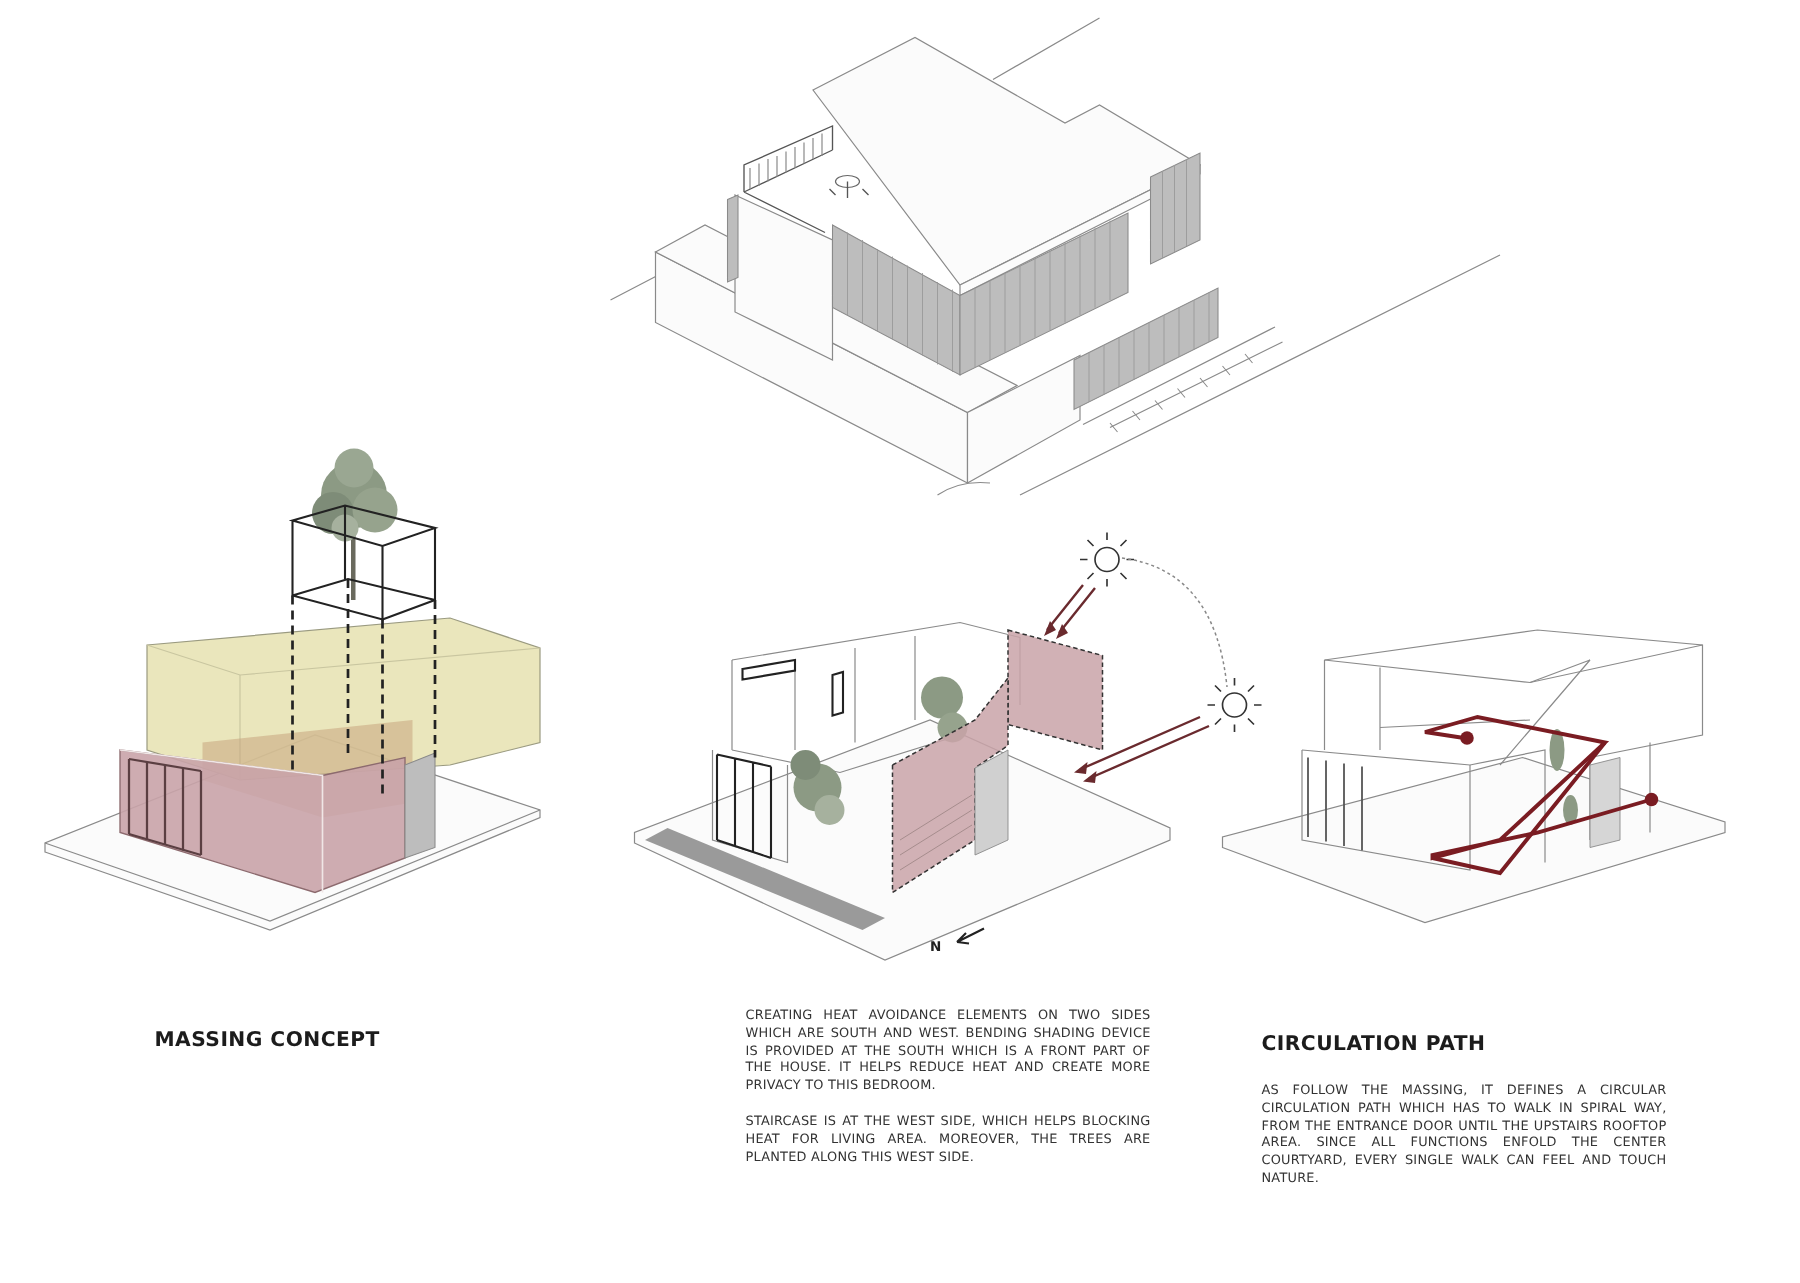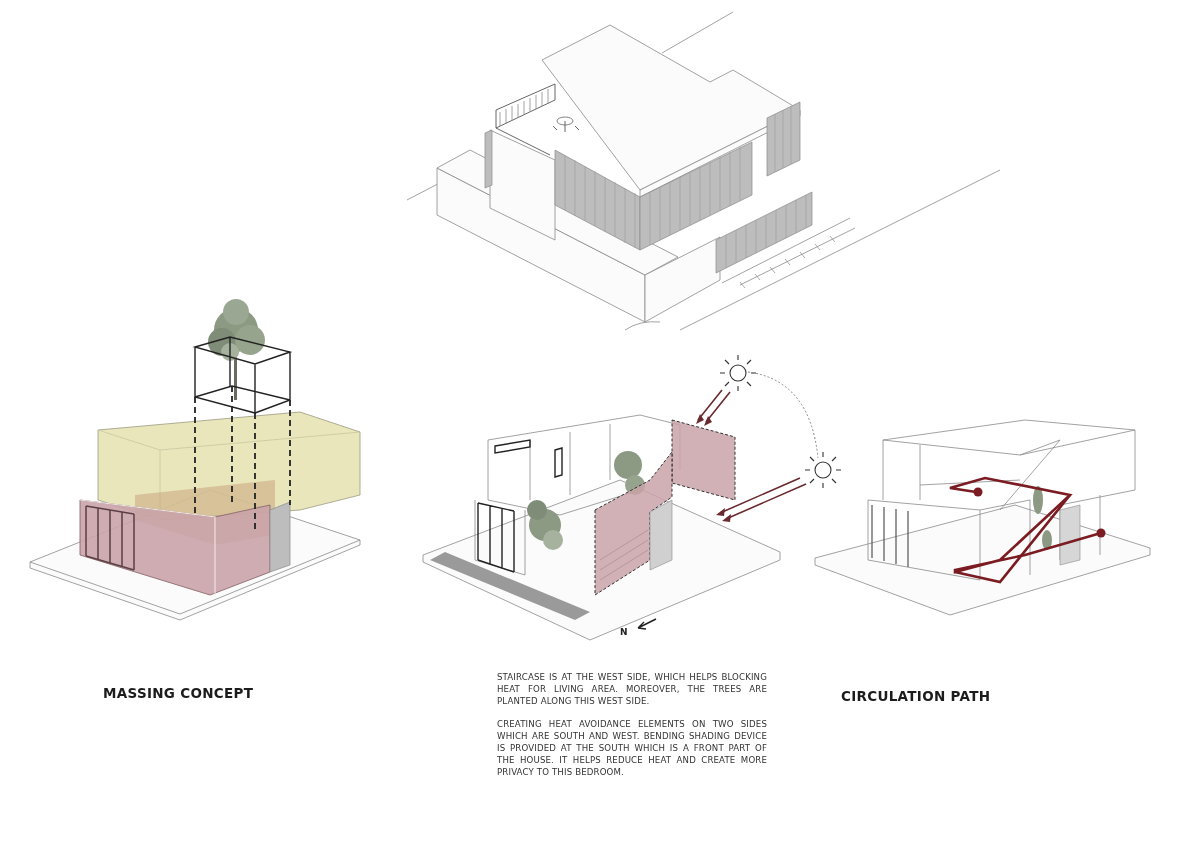--- a/index.html
+++ b/index.html
@@ -203,19 +203,20 @@
     <circle cx="978" cy="492" r="4.5" fill="#7a1c22"></circle>
     <circle cx="1101" cy="533" r="4.5" fill="#7a1c22"></circle>
   </svg>
 </div>
 
 <div class="caption" style="left:103px;top:685px;">
   <h2>MASSING CONCEPT</h2>
 </div>
 
 <div class="caption" style="left:497px;top:672px;">
+  <p>Creating heat avoidance elements on two sides which are south and west. Bending shading device is provided at the south which is a front part of the house. It helps reduce heat and create more privacy to this bedroom.</p>
   <p>Staircase is at the west side, which helps blocking heat for living area. Moreover, the trees are planted along this west side.</p>
-  <p>Creating heat avoidance elements on two sides which are south and west. Bending shading device is provided at the south which is a front part of the house. It helps reduce heat and create more privacy to this bedroom.</p>
 </div>
 
 <div class="caption" style="left:841px;top:672px;margin-top:16px;">
   <h2>CIRCULATION PATH</h2>
+  <p>As follow the massing, it defines a circular circulation path which has to walk in spiral way, from the entrance door until the upstairs rooftop area. Since all functions enfold the center courtyard, every single walk can feel and touch nature.</p>
 </div>
 
 </body></html>

